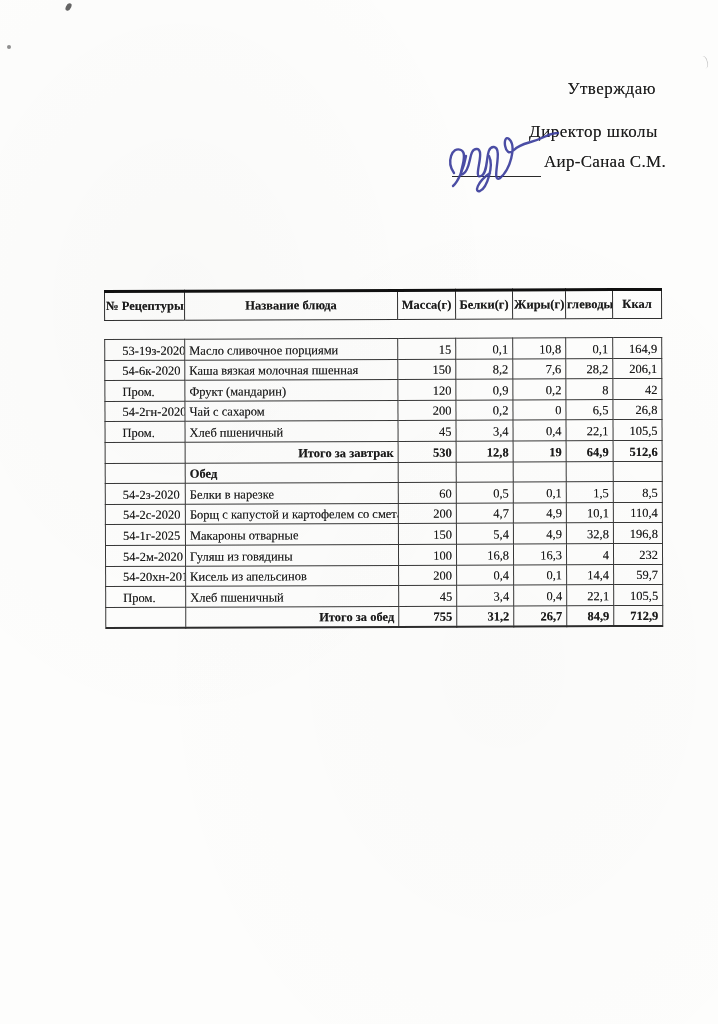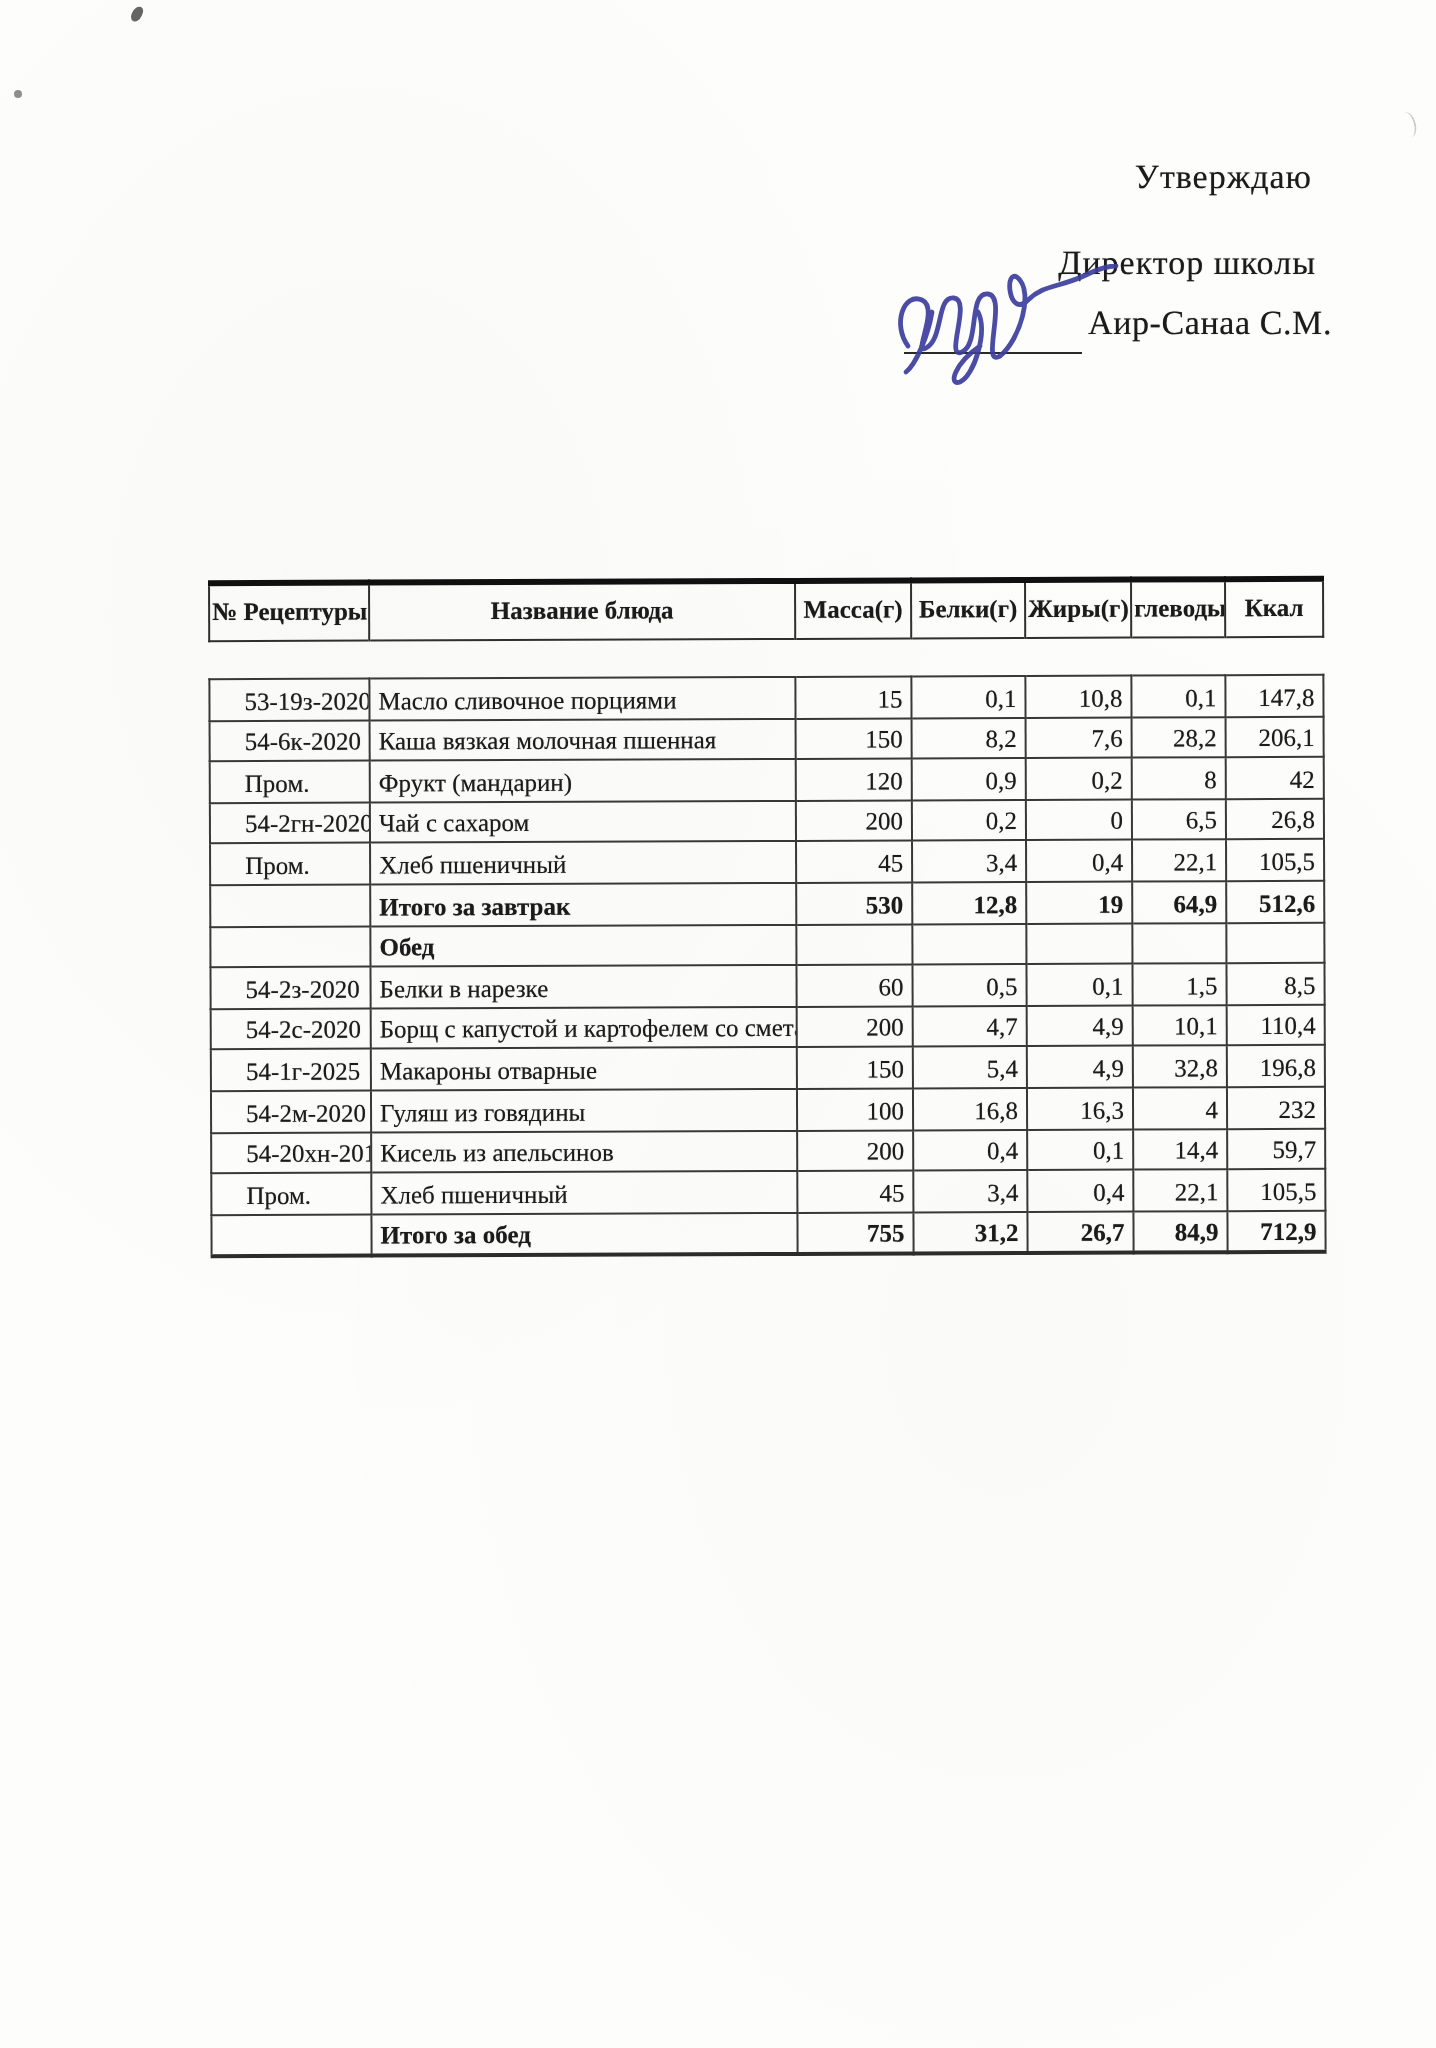--- a/index.html
+++ b/index.html
@@ -103,21 +103,21 @@
     white-space: nowrap;
     overflow: hidden;
   }
   .body-table { border-bottom: 2px solid #2c2c2c; }
   td.col-recipe { text-align: left; padding-left: 17px; }
   td.col-name   { text-align: left; }
   td.col-mass, td.col-protein, td.col-fat, td.col-carbs, td.col-kcal {
     text-align: right;
   }
   tr.total td { font-weight: bold; }
-  tr.total td.col-name { text-align: left; }
+  tr.total td.col-name { text-align: right; }
   tr.section td.col-name { font-weight: bold; }
 
   
   .speck { position: absolute; pointer-events: none; }
   .speck-1 {
     left: 66px; top: 3px; width: 5px; height: 8px;
     background: #4a4a4a; border-radius: 60% 40% 55% 45%;
     transform: rotate(24deg); opacity: 0.85;
   }
   .speck-2 {
@@ -185,21 +185,21 @@
           <col class="c-kcal">
       </colgroup>
       <tbody>
           <tr class="data">
             <td class="col-recipe">53-19з-2020</td>
             <td class="col-name">Масло сливочное порциями</td>
             <td class="col-mass">15</td>
             <td class="col-protein">0,1</td>
             <td class="col-fat">10,8</td>
             <td class="col-carbs">0,1</td>
-            <td class="col-kcal">147,8</td>
+            <td class="col-kcal">164,9</td>
           </tr>
           <tr class="data">
             <td class="col-recipe">54-6к-2020</td>
             <td class="col-name">Каша вязкая молочная пшенная</td>
             <td class="col-mass">150</td>
             <td class="col-protein">8,2</td>
             <td class="col-fat">7,6</td>
             <td class="col-carbs">28,2</td>
             <td class="col-kcal">206,1</td>
           </tr>

